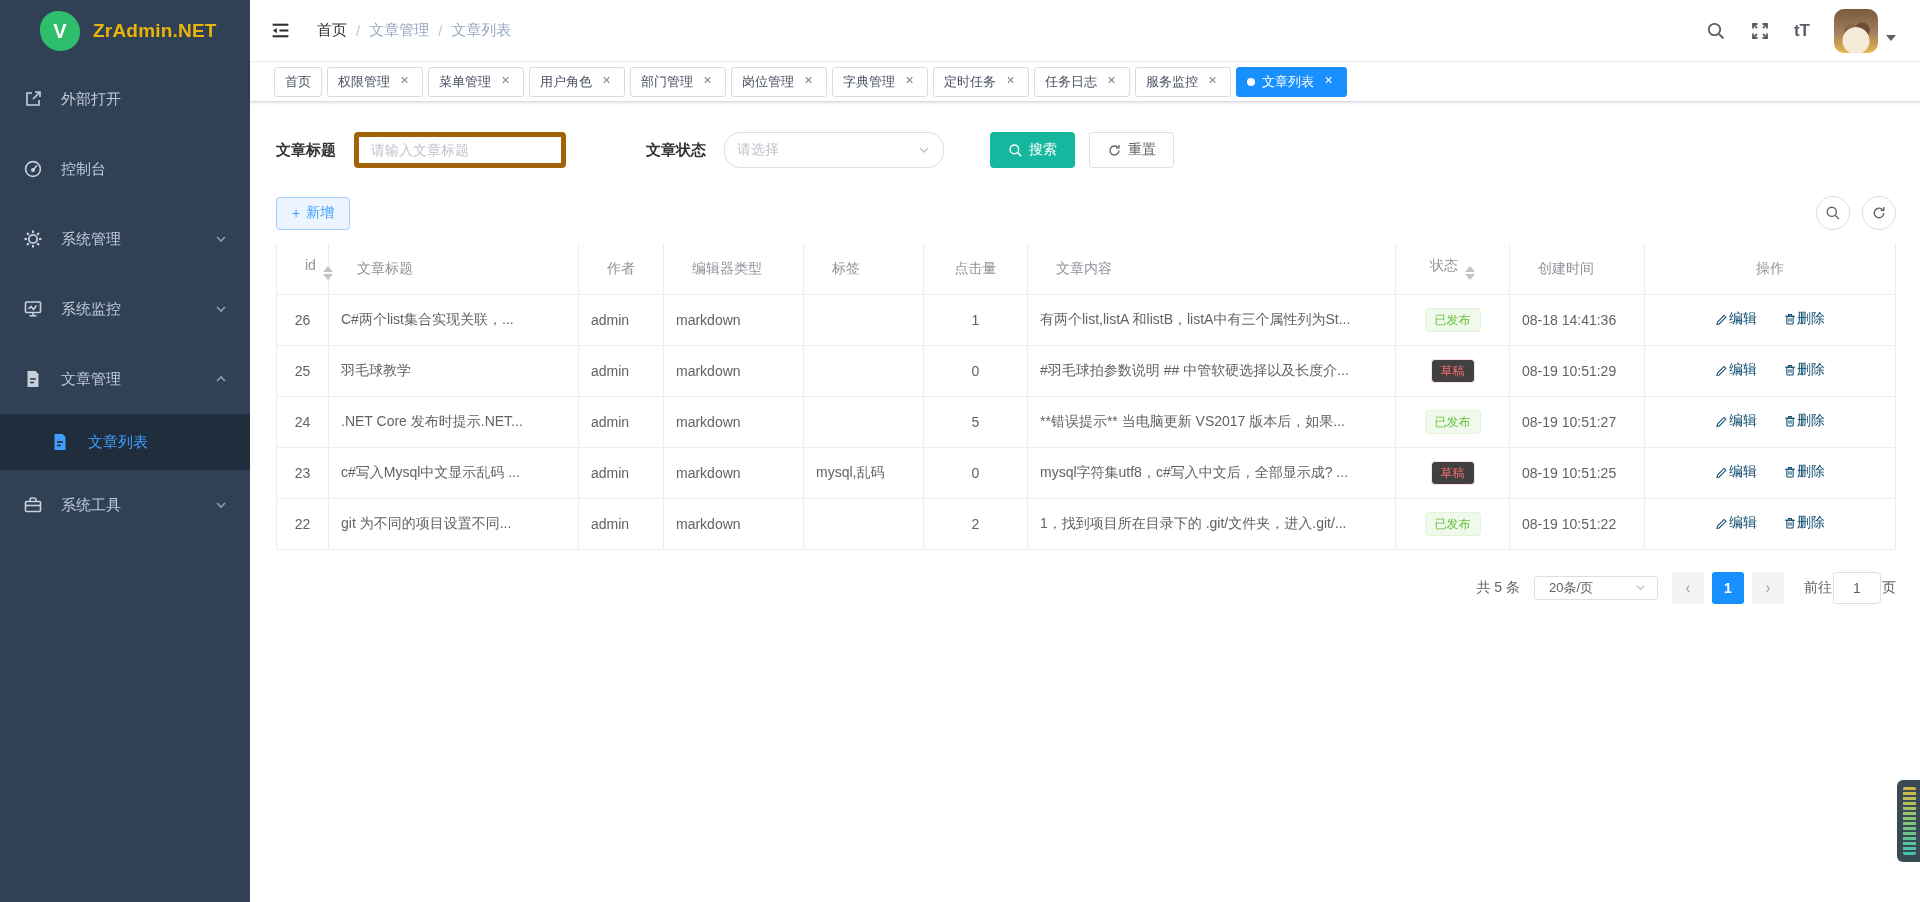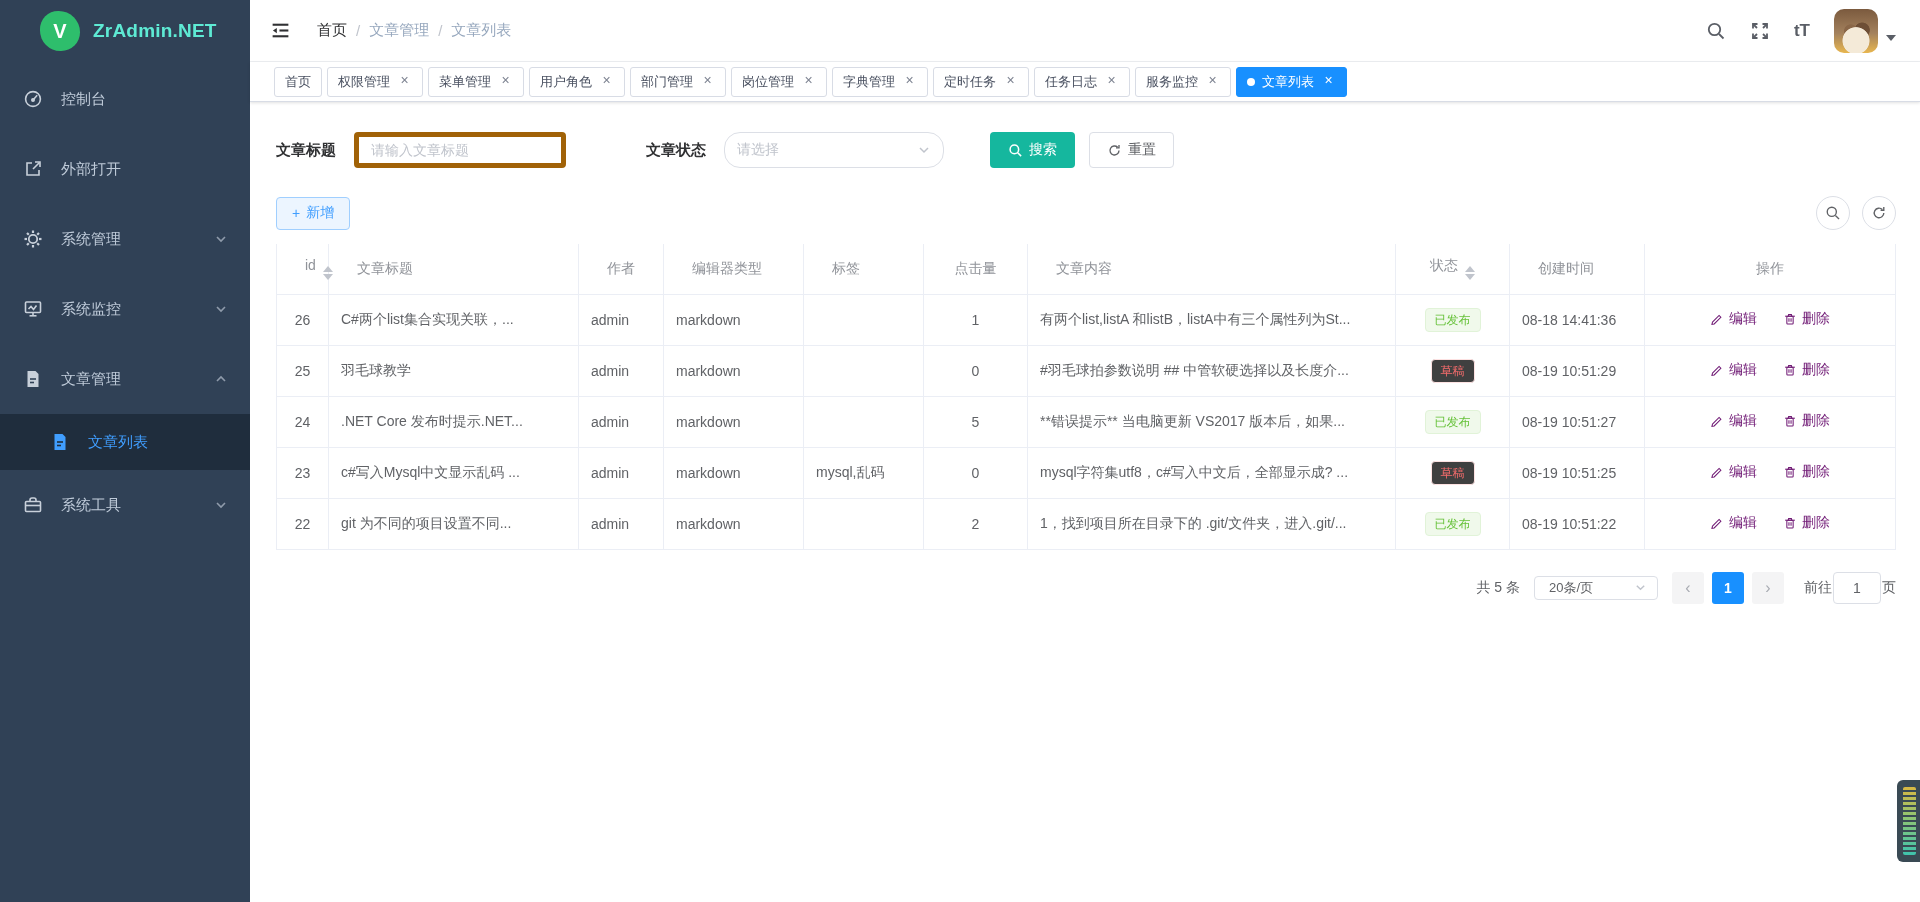--- a/index.html
+++ b/index.html
@@ -5,21 +5,21 @@
   * { margin:0; padding:0; box-sizing:border-box; }
   html,body { width:1920px; height:902px; overflow:hidden; }
   body { font-family:"Liberation Sans","DejaVu Sans",sans-serif; background:#fff; color:#606266; }
   .app { display:flex; height:100%; }
 
   
   .sidebar { width:250px; flex-shrink:0; background:#304156; color:#bfcbd9; }
   .logo { height:62px; display:flex; align-items:center; padding-left:40px; gap:13px; cursor:pointer; }
   .logo-mark { width:40px; height:40px; border-radius:46% 54% 48% 52%; background:#2ebe6c; color:#fff;
                font-weight:bold; font-size:20px; display:flex; align-items:center; justify-content:center; }
-  .logo-title { color:#5eead4; font-size:19px; font-weight:bold; letter-spacing:.2px; }
+  .logo-title { color:#eab308; font-size:19px; font-weight:bold; letter-spacing:.2px; }
   .menu { padding-top:2px; }
   .menu-item { height:70px; display:flex; align-items:center; padding:0 22px 0 23px; cursor:pointer;
                font-size:15px; color:#bfcbd9; }
   .menu-item .mi { width:20px; height:20px; margin-right:18px; color:#c8d0da; display:flex; align-items:center; justify-content:center; flex-shrink:0; }
   .menu-item .ml { flex:1; }
   .chev { color:#8f9bab; display:flex; }
   .submenu { background:#1f2d3d; }
   .submenu .menu-item { height:56px; padding-left:50px; }
   .submenu .menu-item.active { color:#409eff; }
   .submenu .menu-item.active .mi { color:#409eff; }
@@ -86,21 +86,21 @@
   th:last-child, td:last-child { border-right:1px solid #ebeef5; }
   .c { text-align:center; }
   .sort { display:inline-flex; flex-direction:column; margin-left:7px; vertical-align:-2px; gap:2px; }
   .sort i { width:0; height:0; border-left:5px solid transparent; border-right:5px solid transparent; display:block; }
   .sort .up { border-bottom:6px solid #c0c4cc; }
   .sort .down { border-top:6px solid #c0c4cc; }
   .tag-badge { display:inline-block; padding:0 9px; height:24px; line-height:22px; border-radius:4px;
                font-size:12px; border:1px solid; }
   .tag-success { color:#67c23a; background:#f0f9eb; border-color:#e1f3d8; }
   .tag-danger { color:#f56c6c; background:#404040; border-color:#fde2e2; }
-  .op-link { color:#701a75; display:inline-flex; align-items:center; gap:5px; cursor:pointer; margin:0 11px;text-align:center; }
+  .op-link { color:#0c4a6e; display:inline-flex; align-items:center; cursor:pointer; margin:0 11px;text-align:center; }
 
   
   .pagination { display:flex; justify-content:flex-end; align-items:center; margin-top:22px; gap:14px;
                 color:#606266; font-size:14px; }
   .pg-select { width:124px; height:24px; border:1px solid #dcdfe6; border-radius:4px; display:flex; align-items:center;
                justify-content:space-between; padding:0 10px 0 14px; color:#606266; font-size:13px; cursor:pointer; }
   .pager { display:flex; gap:8px; align-items:center; }
   .pg-btn { width:32px; height:32px; background:#f4f4f5; border-radius:3px; display:flex; align-items:center;
             justify-content:center; color:#a8abb2; cursor:pointer; font-size:16px; }
   .pg-btn.page { background:#1890ff; color:#fff; font-weight:bold; font-size:14px; }
@@ -127,37 +127,37 @@
       <div class="logo-mark">
           <span>V</span>
         </div>
       <span class="logo-title">ZrAdmin.NET</span>
     </div>
     <nav class="menu">
 
       <div class="menu-item">
         <span class="mi">
           <svg width="20" height="20" viewBox="0 0 20 20" fill="none" stroke="currentColor" stroke-width="1.6">
+            <path d="M9 4H4v12h12v-5"></path>
+              <path d="M12 3h5v5"></path>
+              <line x1="10" y1="10" x2="16.5" y2="3.5"></line>
+          </svg>
+        </span>
+        <span class="ml">外部打开</span>
+      </div>
+
+      <div class="menu-item">
+        <span class="mi">
+          <svg width="20" height="20" viewBox="0 0 20 20" fill="none" stroke="currentColor" stroke-width="1.6">
             <circle cx="10" cy="10" r="7.4"></circle>
               <line x1="10" y1="11" x2="14.2" y2="6.2"></line>
               <circle cx="10" cy="11" r="1.2" fill="currentColor"></circle>
           </svg>
         </span>
         <span class="ml">控制台</span>
-      </div>
-
-      <div class="menu-item">
-        <span class="mi">
-          <svg width="20" height="20" viewBox="0 0 20 20" fill="none" stroke="currentColor" stroke-width="1.6">
-            <path d="M9 4H4v12h12v-5"></path>
-              <path d="M12 3h5v5"></path>
-              <line x1="10" y1="10" x2="16.5" y2="3.5"></line>
-          </svg>
-        </span>
-        <span class="ml">外部打开</span>
       </div>
 
       <div class="menu-item">
         <span class="mi">
           <svg width="20" height="20" viewBox="0 0 20 20" fill="none" stroke="currentColor" stroke-width="1.8">
             <circle cx="10" cy="10" r="4.2"></circle>
             <g stroke-width="2.2">
               <line x1="10" y1="1.5" x2="10" y2="4"></line>
                 <line x1="10" y1="16" x2="10" y2="18.5"></line>
               <line x1="1.5" y1="10" x2="4" y2="10"></line>

